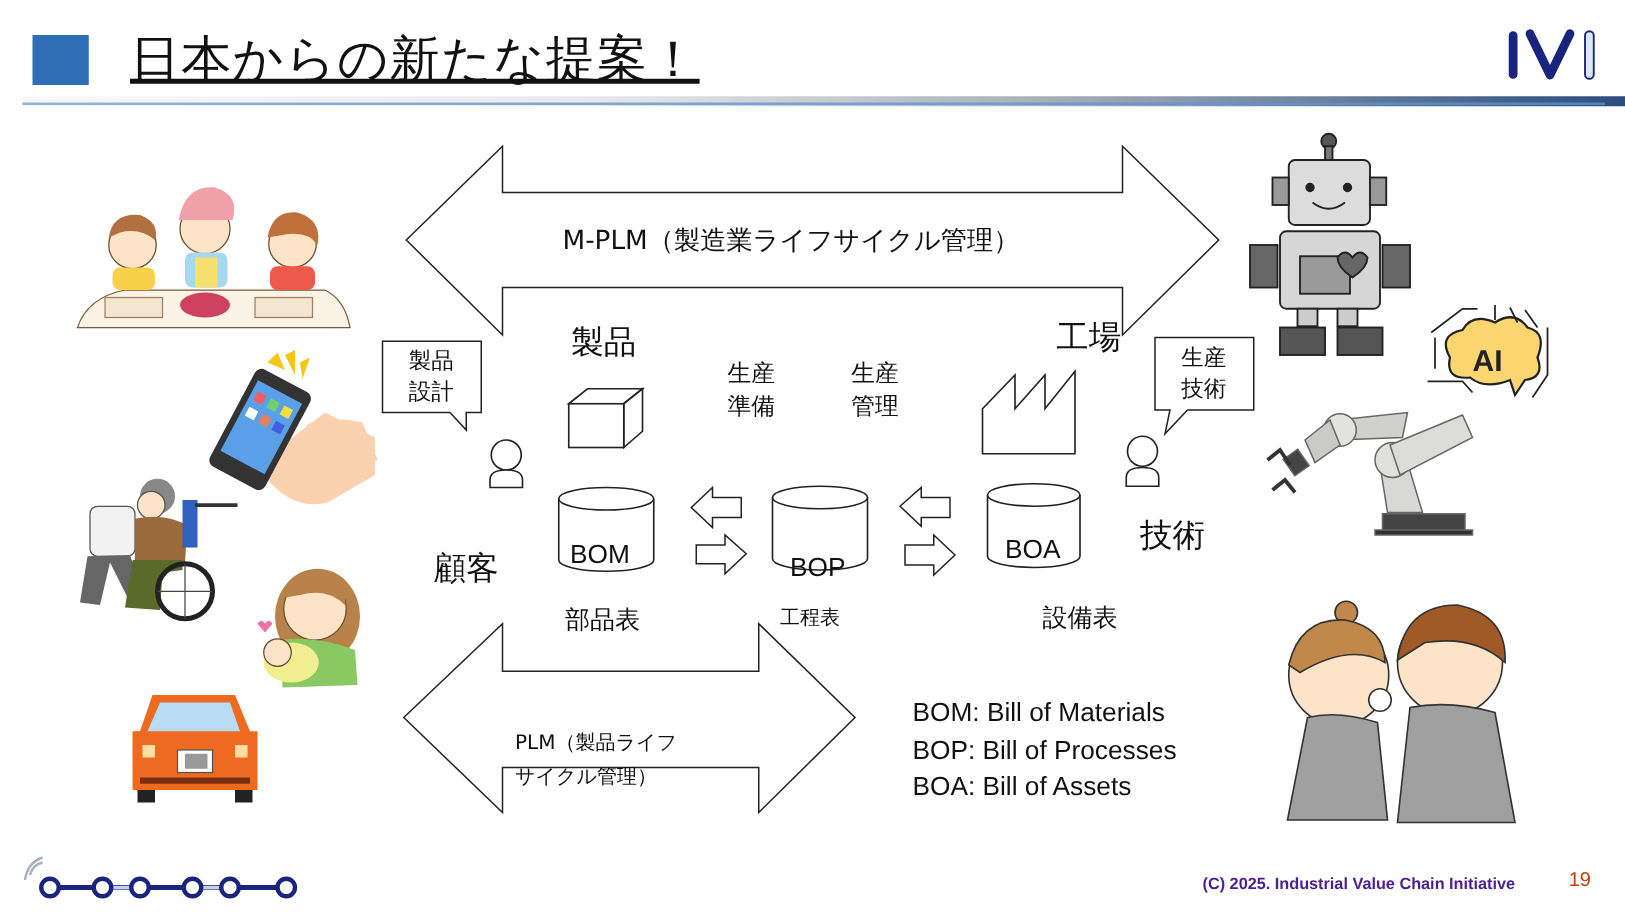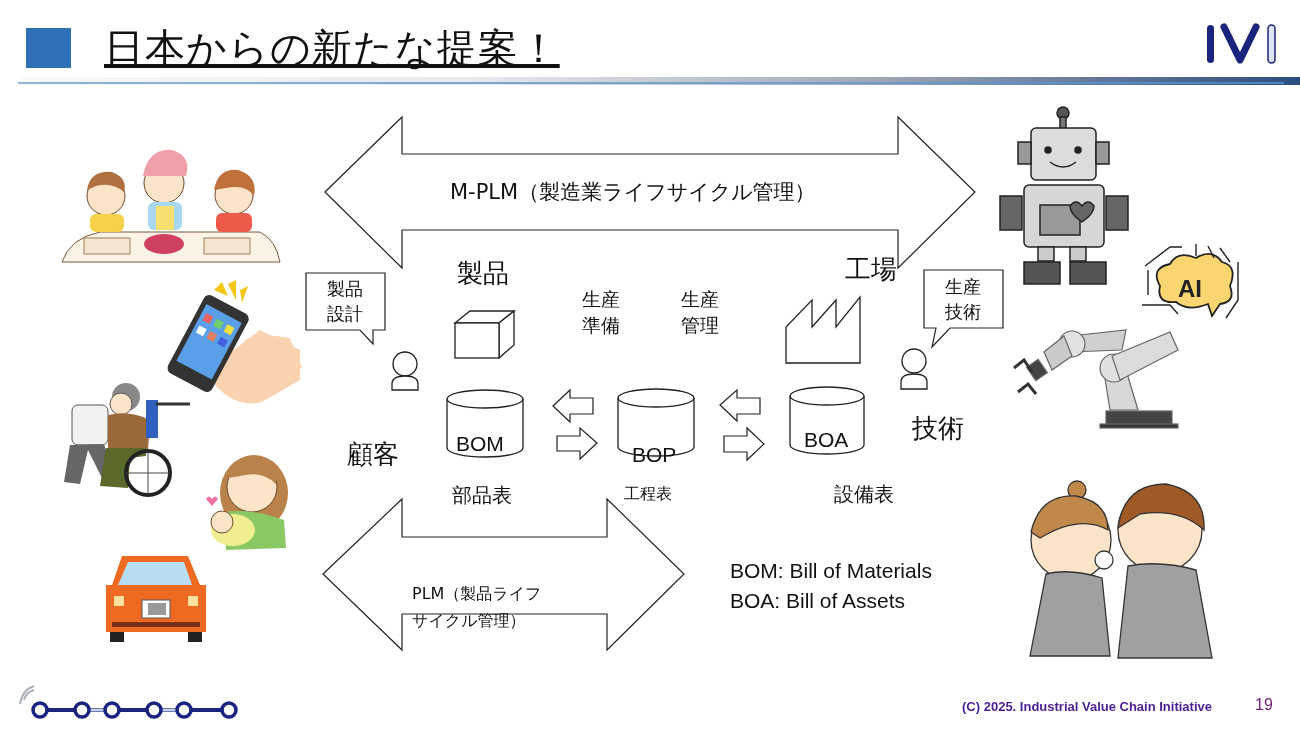--- a/index.html
+++ b/index.html
@@ -14,21 +14,21 @@
                 background: linear-gradient(to right, #8fb5d8, #6f9fcf 60%, #4d85c1); }
   .logo { left: 1204px; top: 22px; width: 82px; height: 44px; }
   svg.layer { position: absolute; left: 0; top: 0; }
   .lbl { position: absolute; white-space: nowrap; }
   .big { font-size: 26px; }
   .mid { font-size: 21px; }
   .small { font-size: 19px; line-height: 26px; }
   .bubble-text { font-size: 18px; line-height: 25px; text-align: center; }
   .legend { left: 730px; top: 556px; font-family: "Liberation Sans", sans-serif; font-size: 21px; line-height: 29.5px; }
   .footer-text { right: 88px; top: 699px; font-family: "Liberation Sans", sans-serif; font-size: 13px; font-weight: bold; color: #4c1d95; }
-  .page-num { left: 1255px; top: 696px; font-family: "Liberation Sans", sans-serif; font-size: 16px; color: #701a75; }
+  .page-num { left: 1255px; top: 696px; font-family: "Liberation Sans", sans-serif; font-size: 16px; color: #c2410c; }
   .db-text { font-family: "Liberation Sans", sans-serif; font-size: 21px; margin-top: 12px; }
 </style>
 </head>
 <body>
 
 <div class="abs title-square"></div>
 <div class="abs title">日本からの新たな提案！</div>
 <div class="abs title-rule"></div>
 <div class="abs title-rule-thin"></div>
 <svg class="abs logo" viewBox="0 0 82 44">
@@ -264,17 +264,18 @@
 <div class="lbl small" style="left:624px; top:481px; font-size:16px;">工程表</div>
 <div class="lbl small" style="left:792px; top:481px; font-size:20px;margin-left:42px;">設備表</div>
 
 <div class="lbl" style="left:412px; top:551px; font-size:16px; line-height:27px;margin-top:29px;">
   <div>PLM（製品ライフ</div>
   <div>サイクル管理）</div>
 </div>
 
 <div class="lbl legend">
   <div>BOM: Bill of Materials</div>
+  <div>BOP: Bill of Processes</div>
   <div>BOA: Bill of Assets</div>
 </div>
 
 <div class="lbl footer-text">(C) 2025. Industrial Value Chain Initiative</div>
 <div class="lbl page-num">19</div>
 
 </body></html>

